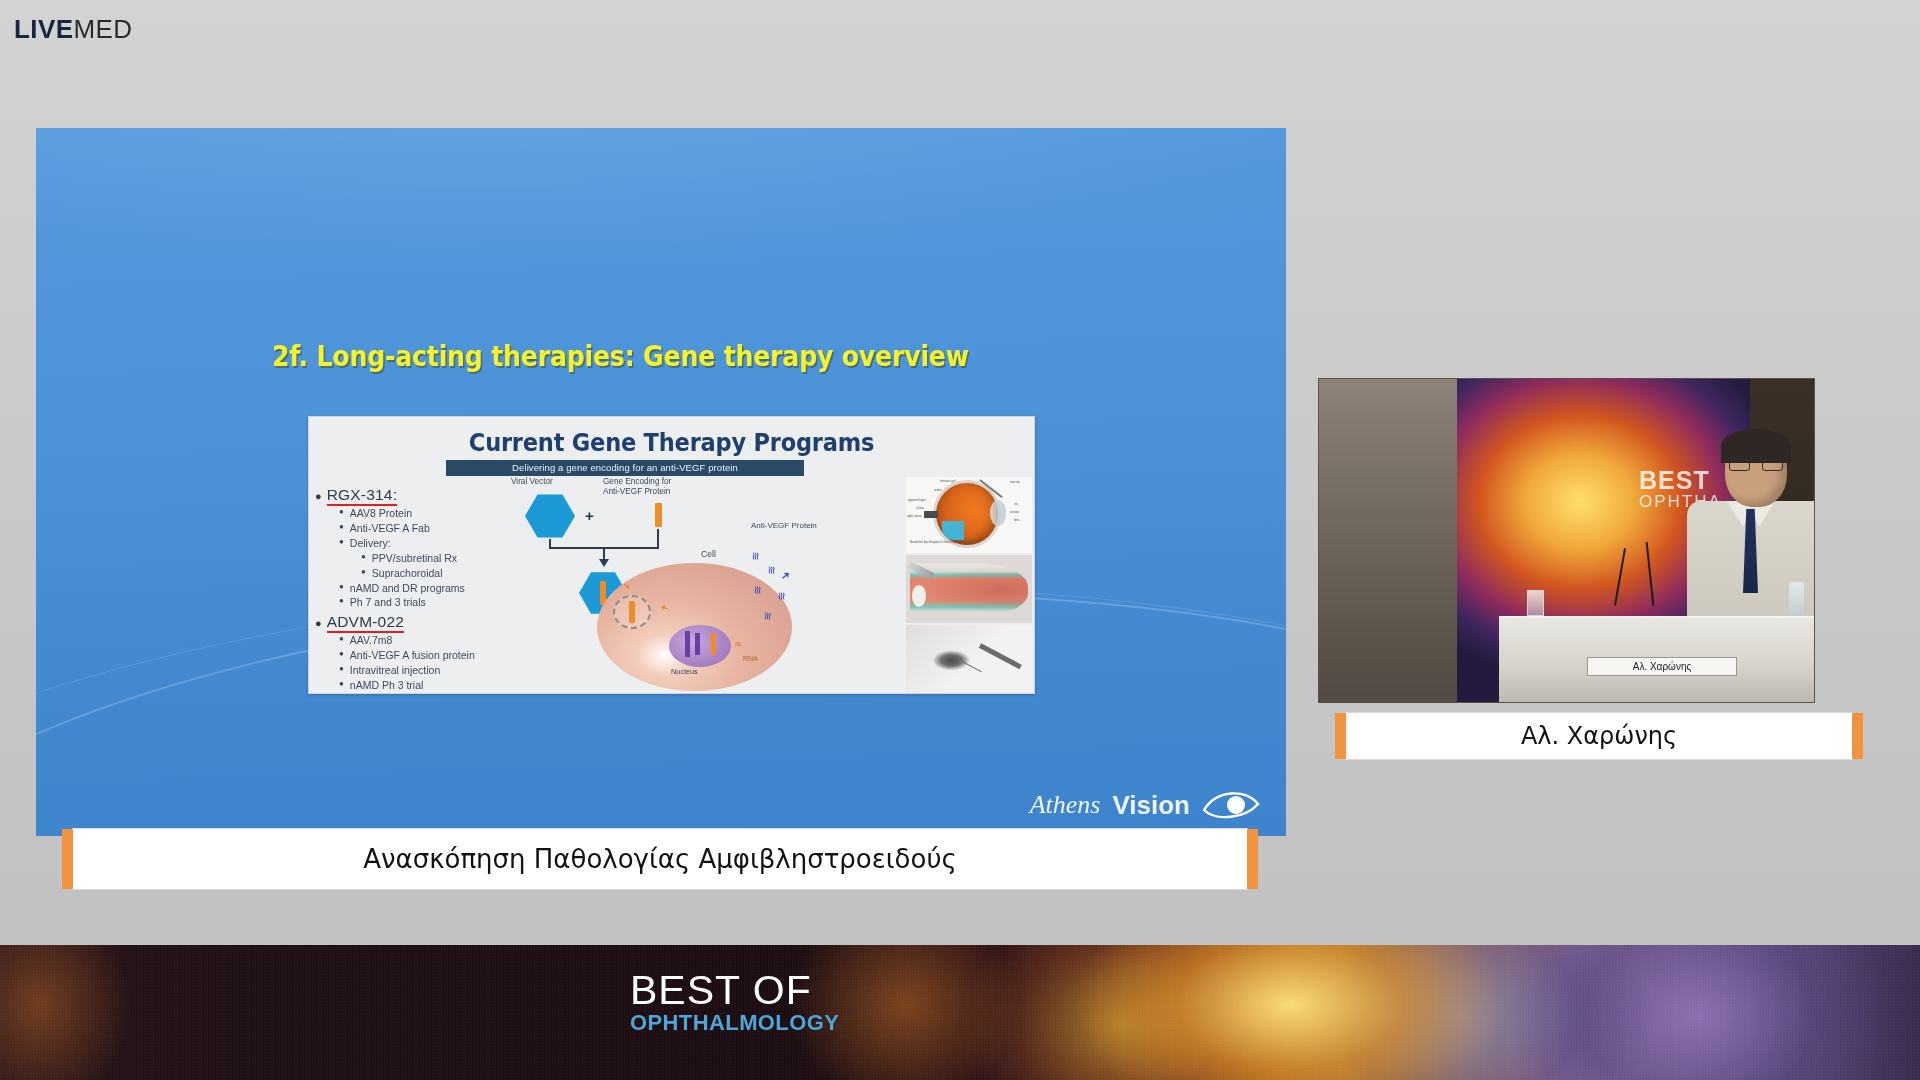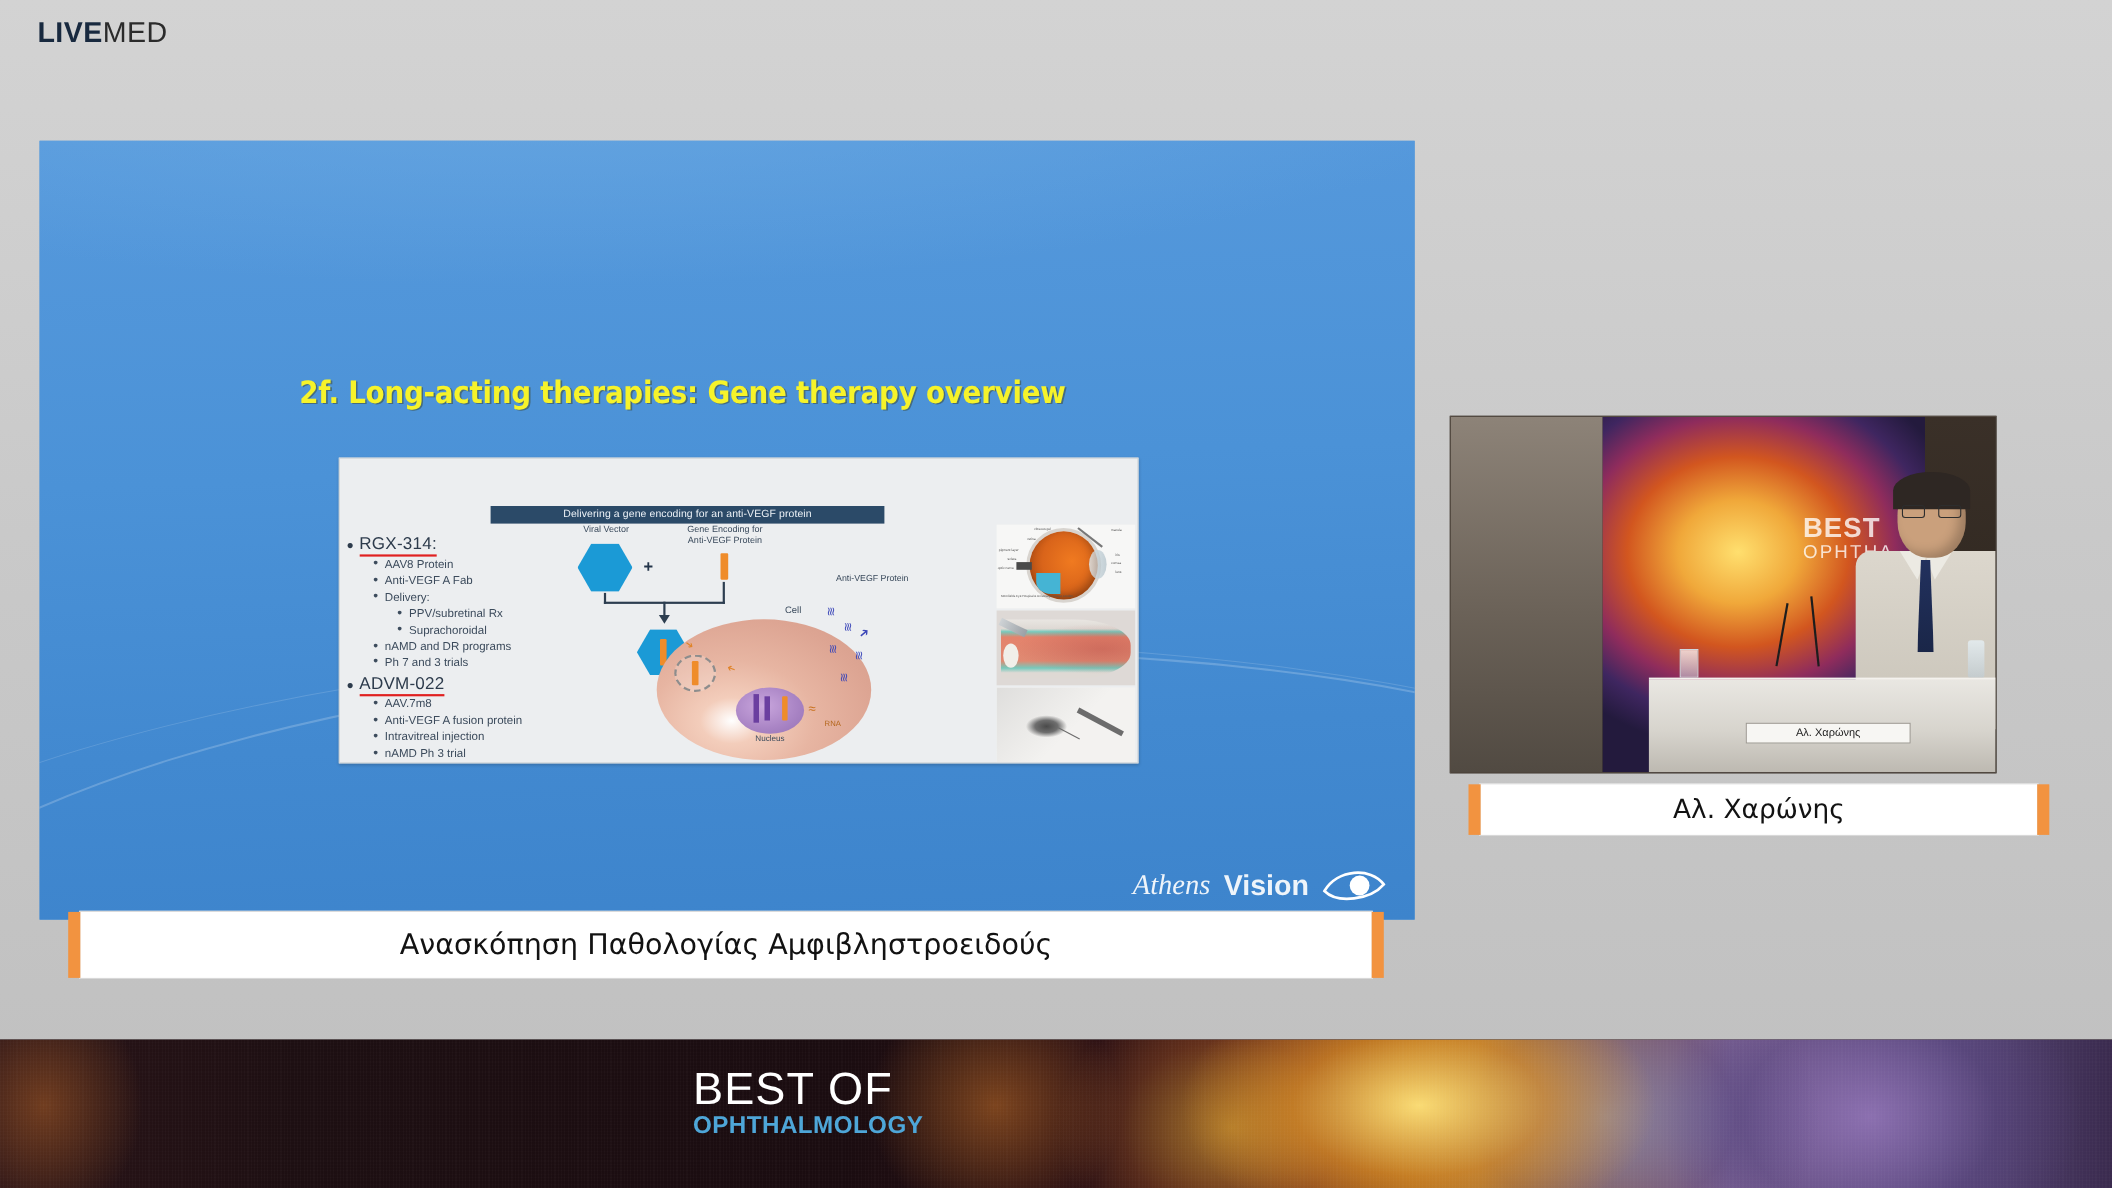--- a/index.html
+++ b/index.html
@@ -6,21 +6,21 @@
   html,body { width:1920px; height:1080px; overflow:hidden; }
   body {
     font-family:"Liberation Sans", sans-serif;
     background:linear-gradient(180deg,#d3d3d3 0%,#c9c9c9 45%,#bfbfbf 100%);
     position:relative;
   }
   
   #brand {
     position:absolute; left:14px; top:14px;
     font-size:26px; font-weight:700; letter-spacing:.4px;
-    color:#18293f; display:flex; margin-left:20px;
+    color:#18293f; display:flex; 
   }
   #brand .med { font-weight:400; color:#2b2b2b; }
 
   
   #slide-wrap {
     position:absolute; left:36px; top:128px; width:1250px; height:708px;
     background:#4e95d9;
     background-image:
       radial-gradient(ellipse 1400px 360px at 36% -120px, #6aa9e2 0%, rgba(106,169,226,0) 70%),
       linear-gradient(178deg,#5699dc 0%,#4b92d7 42%,#4289d0 75%,#3d84cc 100%);
@@ -65,21 +65,21 @@
   #bullets { position:absolute; left:6px; top:66px; width:205px; color:#3c4b5c; }
   .b1 { font-size:15.5px; color:#2d3b4c; display:flex; align-items:baseline; gap:5px; margin-top:3px; }
   .b1 .dot { font-size:11px; line-height:1; }
   .b1 .tx { border-bottom:2.5px solid #e02020; padding-bottom:0px; letter-spacing:.2px; }
   .b2 { font-size:10.5px; margin-left:24px; display:flex; gap:6px; line-height:1.42; }
   .b3 { font-size:10.5px; margin-left:46px; display:flex; gap:6px; line-height:1.42; }
   .b2 .dot,.b3 .dot { font-size:8px; line-height:1.6; }
 
   
   #mech { position:absolute; left:196px; top:60px; width:330px; height:218px; }
-  .mlab { position:absolute; font-size:8.2px; color:#3a4a5c; line-height:1.25; text-align:center; }
+  .mlab { position:absolute; font-size:8.2px; color:#3a4a5c; line-height:1.25; }
   .hexa {
     position:absolute; background:#1b9ad6;
     clip-path:polygon(25% 3%,75% 3%,100% 50%,75% 97%,25% 97%,0 50%);
   }
   .gbar { position:absolute; background:#ef8c2a; border-radius:1px; }
   .arrowline { position:absolute; background:#2d3e50; }
   .plus { position:absolute; color:#24354a; font-weight:700; font-size:15px; }
   #cell {
     position:absolute; left:92px; top:86px; width:195px; height:128px; border-radius:50%;
     background:radial-gradient(ellipse at 35% 72%, #ffffff 0%, #f3cdbb 16%, #e7b5a2 42%, #dda593 72%, #d39a89 100%);
@@ -257,20 +257,21 @@
       <svg viewBox="0 0 58 34" width="58" height="34">
         <path d="M2 22 C14 2 44 0 56 16 C44 30 14 34 2 22 Z" fill="none" stroke="#ffffff" stroke-width="2.4"></path>
         <ellipse cx="34" cy="17" rx="9" ry="9" fill="#ffffff"></ellipse>
       </svg>
     </span>
   </div>
 
   <div id="slide-title">2f.  Long-acting therapies: Gene therapy overview</div>
 
   <div id="figure">
+    <div id="fig-title">Current Gene Therapy Programs</div>
     <div id="fig-sub">Delivering a gene encoding for an anti-VEGF protein</div>
 
     <div id="bullets">
         <div class="b1">
           <span class="dot">●</span>
           <span class="tx">RGX-314:</span>
         </div>
         <div class="b2">
           <span class="dot">●</span>
           <span>AAV8 Protein</span>

